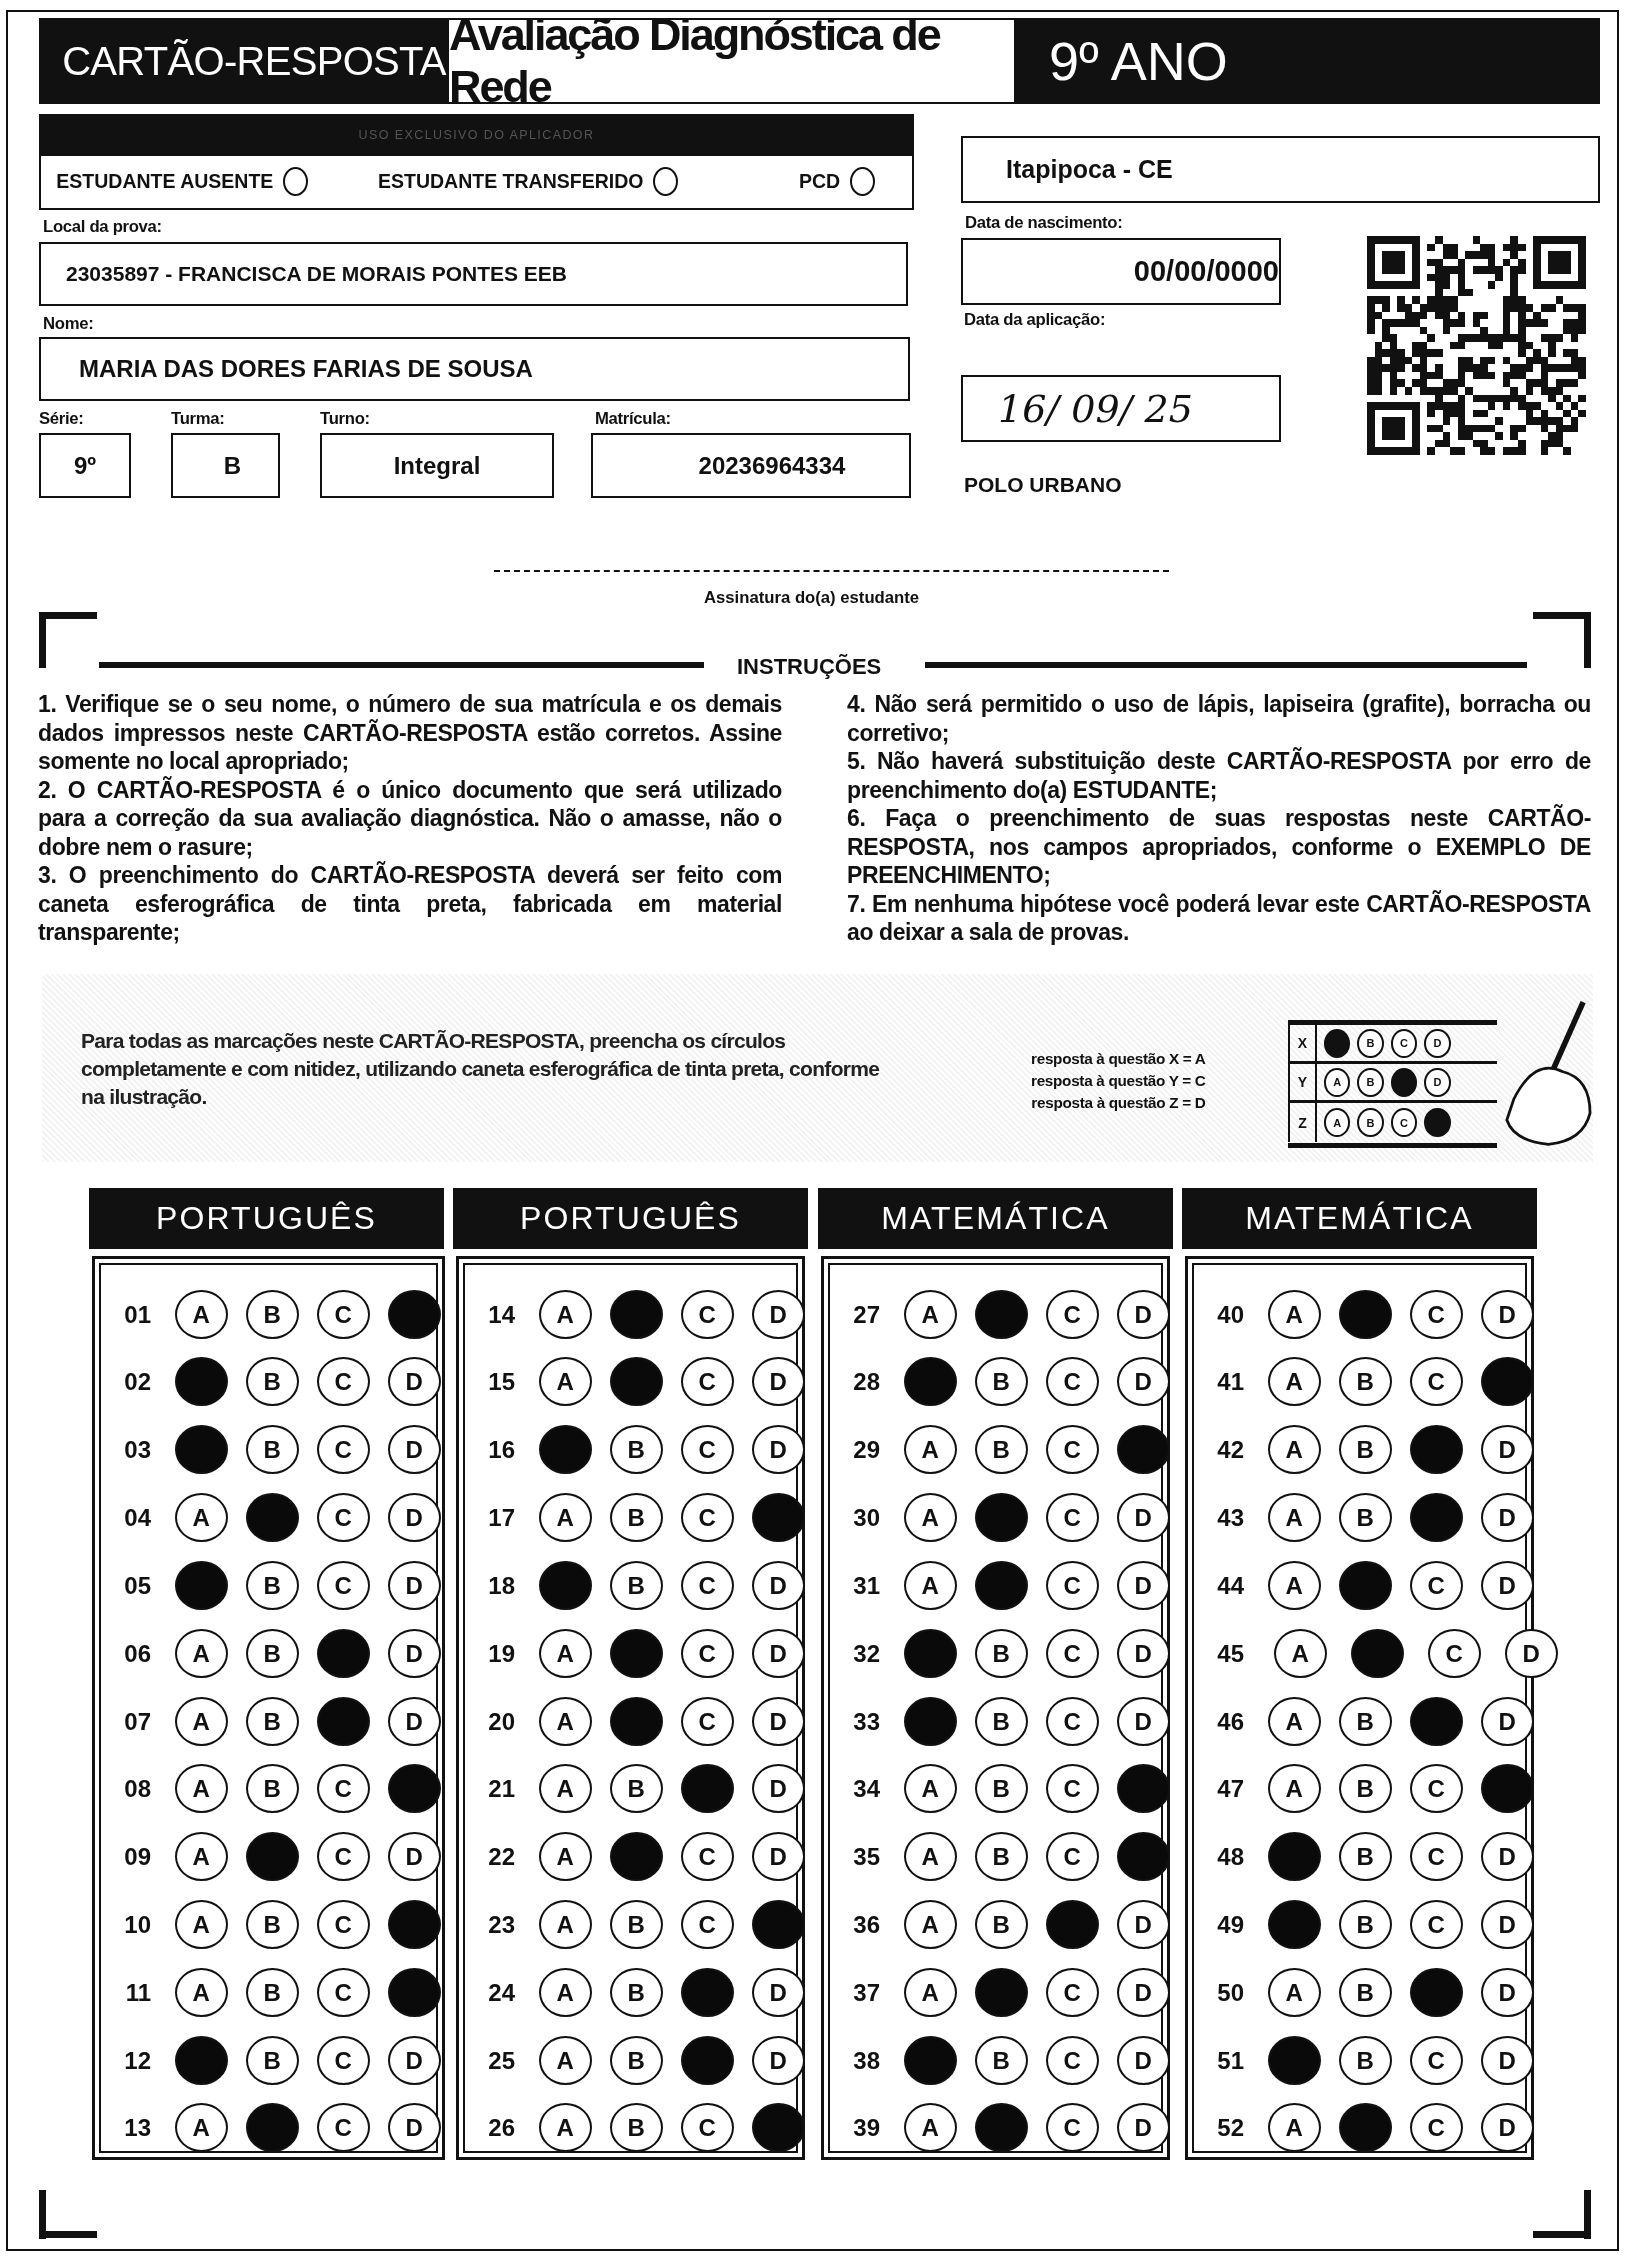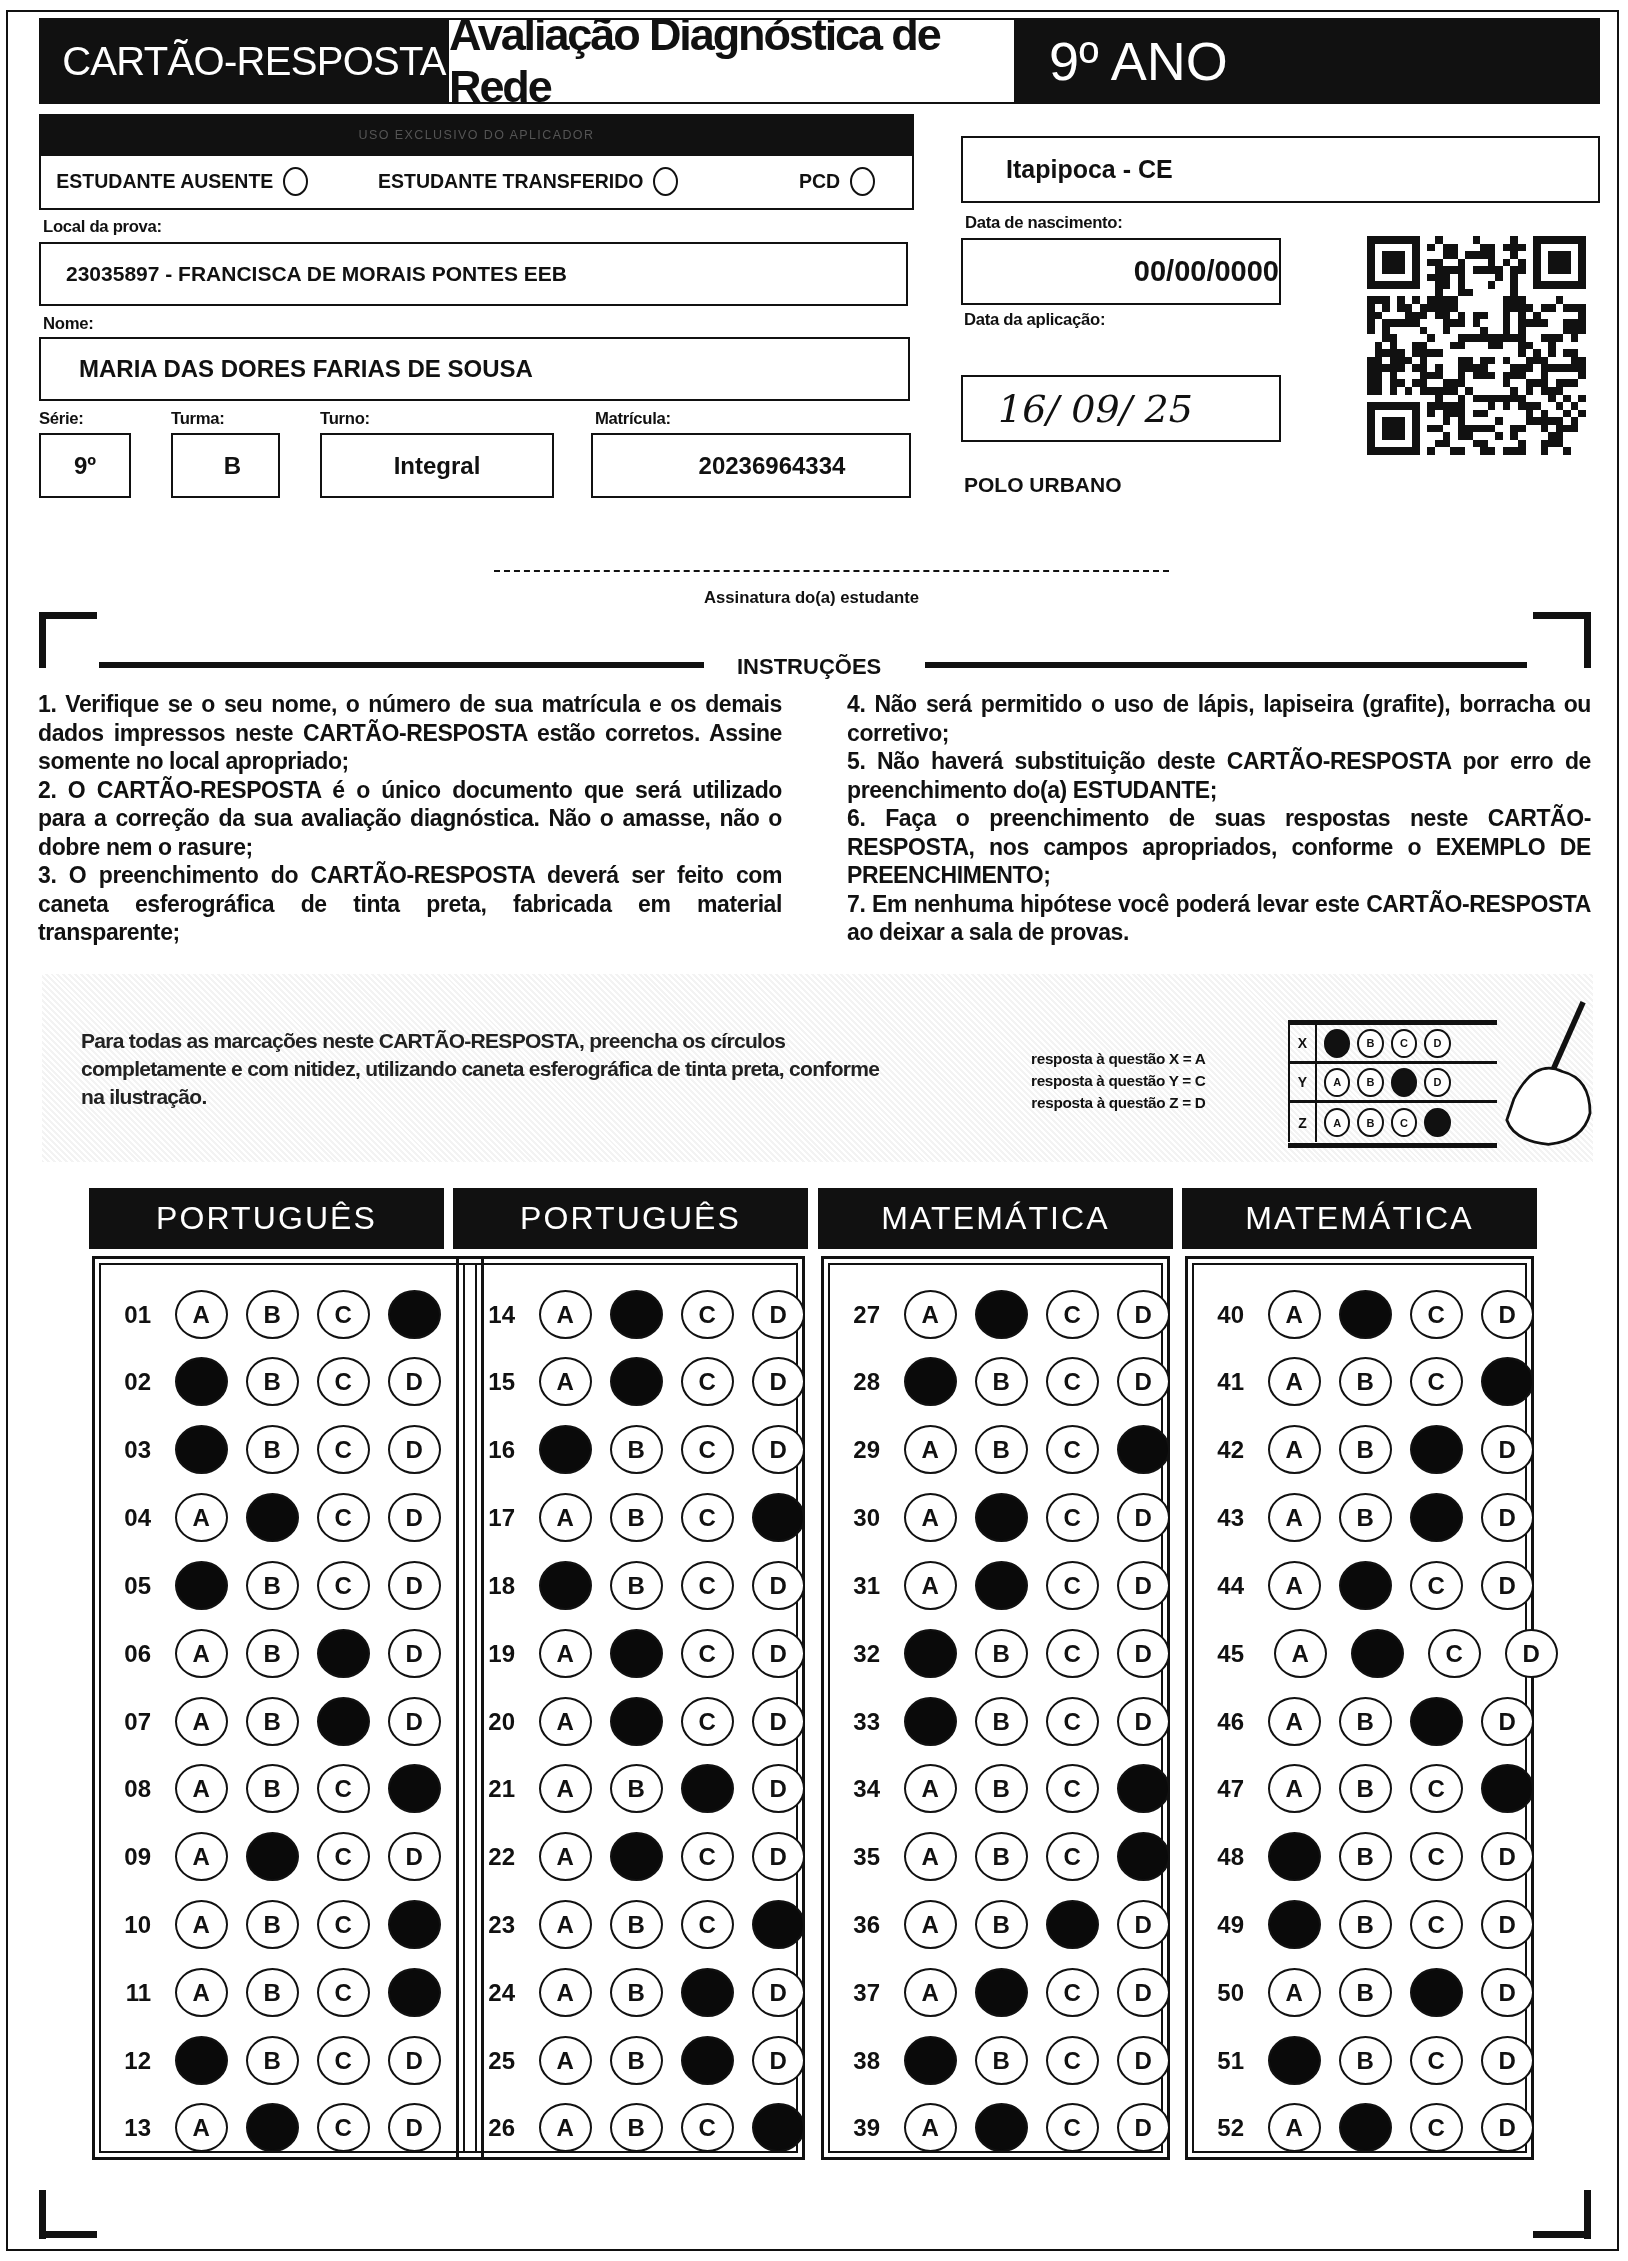--- a/index.html
+++ b/index.html
@@ -500,21 +500,21 @@
       </div>
     </div>
   <svg class="abs" style="left:1444px;top:21px;width:111px;height:153px;" viewBox="0 0 160 220">
     <path d="M140 10 L60 190" stroke="#111" stroke-width="8" fill="none"></path>
     <path d="M40 150 Q70 90 110 110 Q150 120 150 170 Q140 210 90 215 Q40 210 30 180 Z" fill="#fff" stroke="#111" stroke-width="4"></path>
   </svg>
 </div>
 
 <div id="columns">
     <div class="abs col-head" style="left: 89px; top: 1188px; width: 355px;">PORTUGUÊS</div>
-    <div class="abs col-box" style="left: 92px; top: 1256px; width: 392px; height: 904px;">
+    <div class="abs col-box" style="left: 92px; top: 1256px; width: 353px; height: 904px;">
       <div class="qrow" style="top: 31px; left: 11px;">
         <span class="qnum">01</span>
         <span class="bub">A</span>
         <span class="bub">B</span>
         <span class="bub">C</span>
         <span class="bub filled"></span>
       </div>
       <div class="qrow" style="top: 98px; left: 11px;">
         <span class="qnum">02</span>
         <span class="bub filled"></span>

